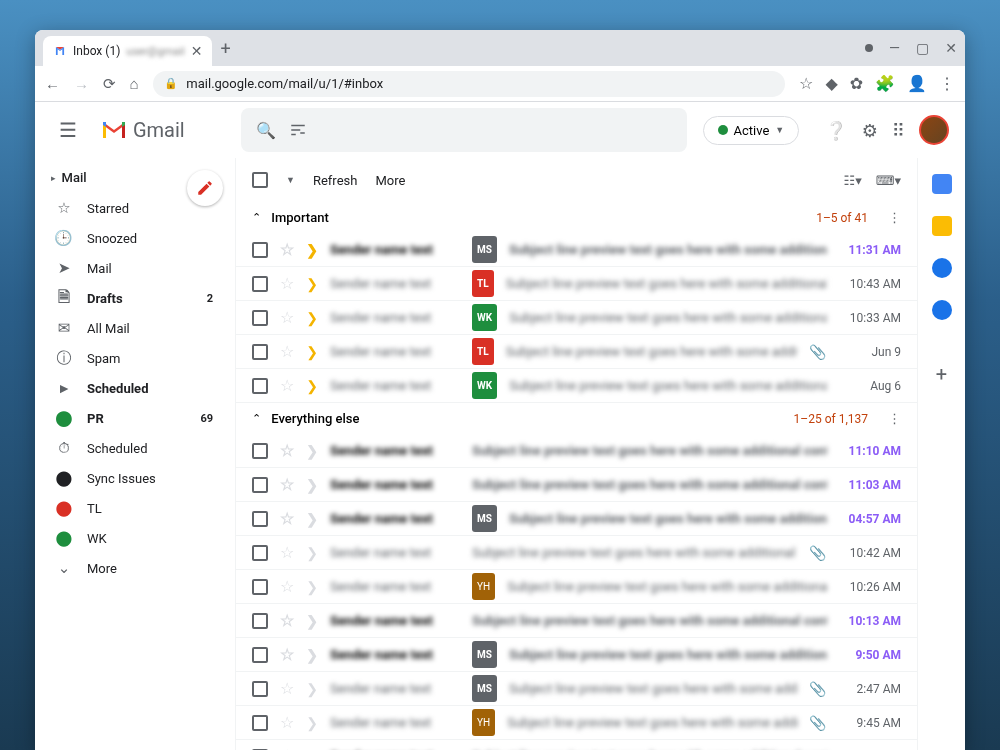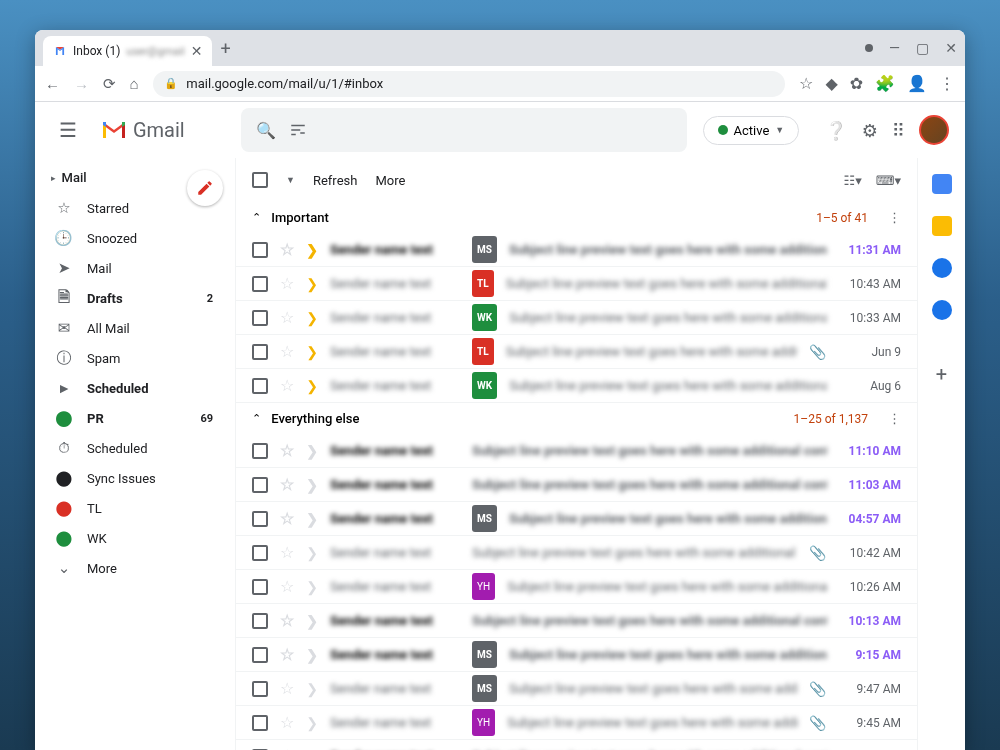--- a/index.html
+++ b/index.html
@@ -56,21 +56,21 @@
 .email-row { display: flex; align-items: center; height: 34px; padding: 0 16px; gap: 12px; font-size: 13px; border-bottom: 1px solid #f1f3f4; cursor: pointer; }
 .email-row.unread { font-weight: 700; }
 .email-row:first-of-type { box-shadow: inset 3px 0 0 #1a73e8; }
 .email-row.read { color: #5f6368; font-weight: 400; }
 .star { color: #dadce0; font-size: 16px; cursor: pointer; }
 .sender { width: 130px; overflow: hidden; white-space: nowrap; filter: blur(2.5px); }
 .badge { padding: 8px 5px; border-radius: 3px; font-size: 10px; font-weight: 700; color: #fff; }
 .badge.ms { background: #5f6368; }
 .badge.tl { background: #d93025; }
 .badge.wk { background: #1e8e3e; }
-.badge.yh { background: #a21caf; font-weight: 400; }
+.badge.yh { background: #a16207; font-weight: 400; }
 .subject { flex: 1; overflow: hidden; white-space: nowrap; filter: blur(2.5px); color: #5f6368; }
 .attach-icon { color: #5f6368; font-size: 14px; }
 .time { font-size: 12px; width: 62px; text-align: right; }
 .email-row.unread .time { font-weight: 700; color: #8b5cf6; }
 .right-panel { width: 48px; border-left: 1px solid #f1f3f4; display: flex; flex-direction: column; align-items: center; padding-top: 16px; gap: 22px; }
 .panel-icon { width: 20px; height: 20px; cursor: pointer; border-radius: 4px; }
 .panel-icon.cal { background: #4285f4; }
 .panel-icon.keep { background: #fbbc04; }
 .panel-icon.tasks { background: #1a73e8; border-radius: 50%; }
 .panel-icon.contacts { background: #1a73e8; border-radius: 50%; }
@@ -367,31 +367,31 @@
       <span class="time">10:13 AM</span>
           </div>
           <div class="email-row unread">
       <div class="checkbox"></div>
       <span class="star">☆</span>
       <span style="color:#dadce0;font-size:14px">❯</span>
       <span class="sender">Sender name text</span>
       <span class="badge ms">MS</span>
       <span class="subject">Subject line preview text goes here with some additional content</span>
 
-      <span class="time">9:15 AM</span>
+      <span class="time">9:50 AM</span>
           </div>
           <div class="email-row read">
       <div class="checkbox"></div>
       <span class="star">☆</span>
       <span style="color:#dadce0;font-size:14px">❯</span>
       <span class="sender">Sender name text</span>
       <span class="badge ms">MS</span>
       <span class="subject">Subject line preview text goes here with some additional content</span>
       <span class="attach-icon">📎</span>
-      <span class="time">9:47 AM</span>
+      <span class="time">2:47 AM</span>
           </div>
           <div class="email-row read">
       <div class="checkbox"></div>
       <span class="star">☆</span>
       <span style="color:#dadce0;font-size:14px">❯</span>
       <span class="sender">Sender name text</span>
       <span class="badge yh">YH</span>
       <span class="subject">Subject line preview text goes here with some additional content</span>
       <span class="attach-icon">📎</span>
       <span class="time">9:45 AM</span>

